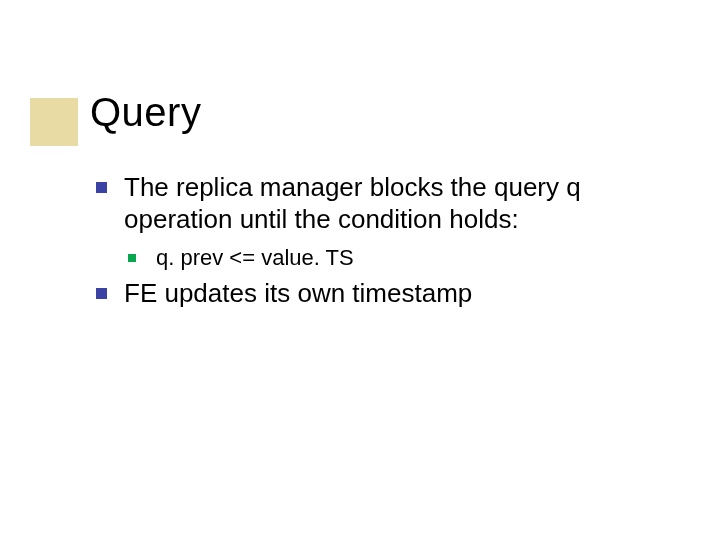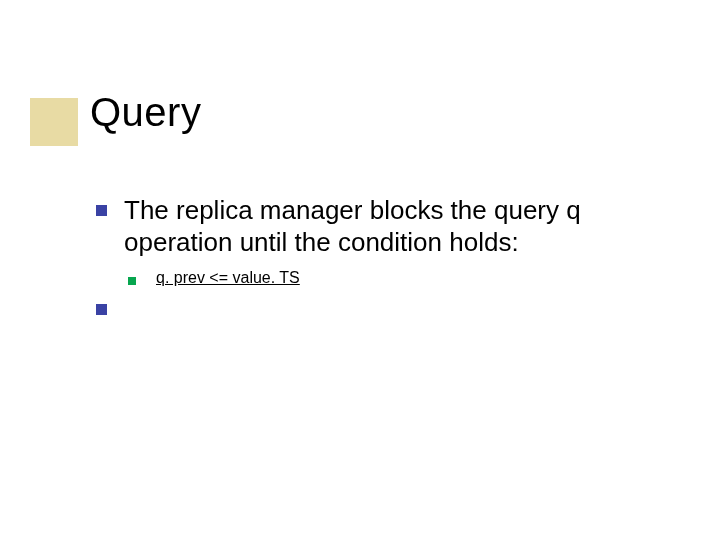--- a/index.html
+++ b/index.html
@@ -34,37 +34,36 @@
     top: 90px;
     font-size: 40px;
     font-weight: 400;
     letter-spacing: 0.5px;
     font-family: Verdana, Geneva, sans-serif;
     z-index: 2;
   }
   .content {
     position: absolute;
     left: 96px;
-    top: 189px;
+    top: 166px;
     width: 560px;
     font-size: 26px;
     line-height: 1.22;
   }
   .level1 {
     position: relative;
     margin-top: 6px;
     padding-left: 28px;
   }
   .level2 {
     position: relative;
     margin-top: 10px;
     margin-bottom: 6px;
     padding-left: 60px;
-    font-size: 16px;
-    text-decoration: underline;
+    font-size: 22px;
   }
   .bullet1 {
     position: absolute;
     left: 0;
     top: 10px;
     width: 11px;
     height: 11px;
     background: #3a42a4;
   }
   .bullet2 {
@@ -93,18 +92,19 @@
     </div>
 
     <div class="level2">
       <span class="bullet2"></span>
       <span>q. prev &lt;= value. TS</span>
     </div>
 
 
     <div class="level1">
       <span class="bullet1"></span>
+      <span>FE updates its own timestamp</span>
     </div>
 
 
   </div>
 
 </div>
 
 </body></html>

